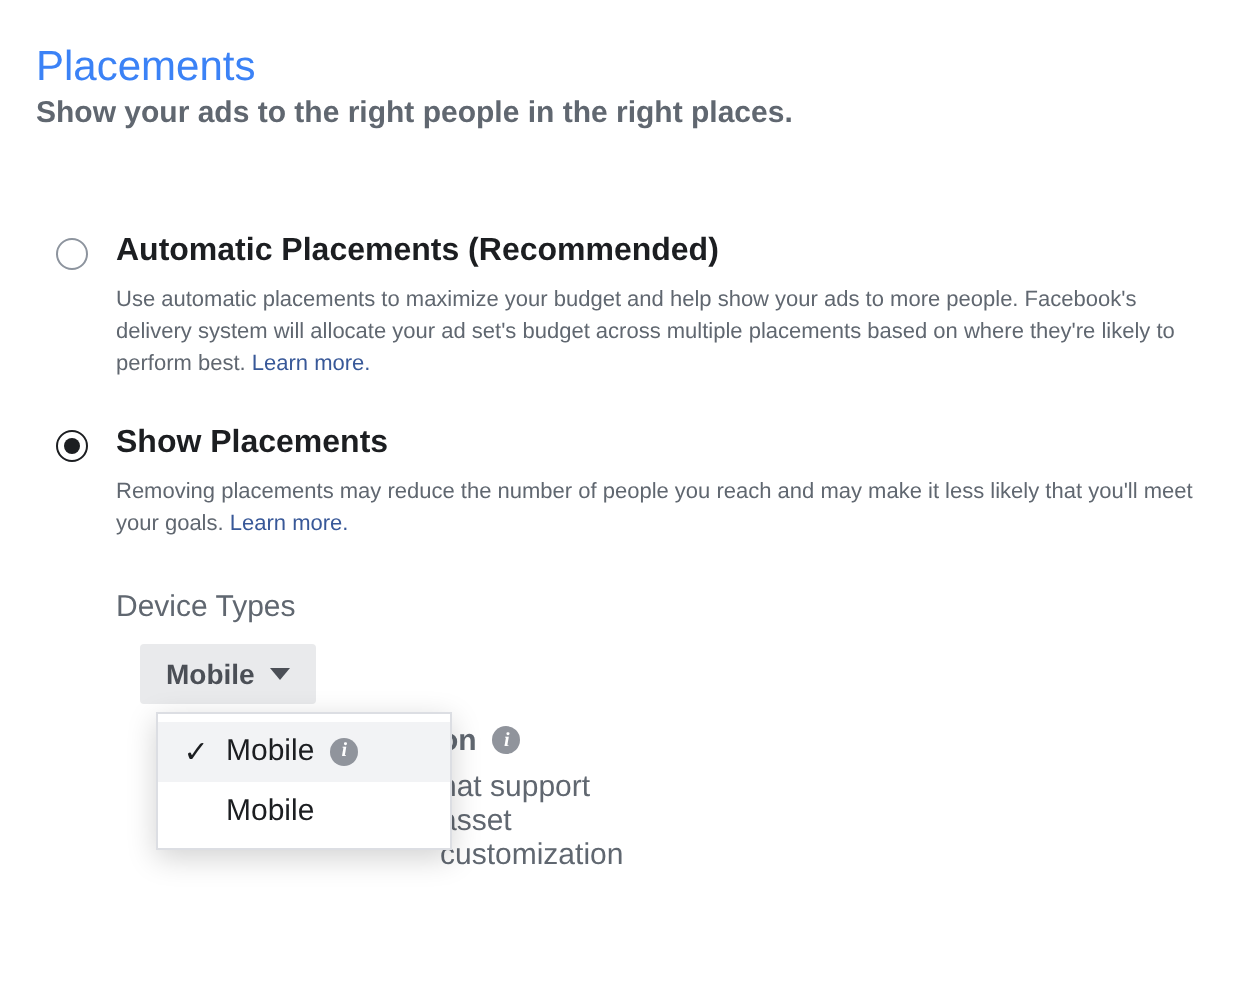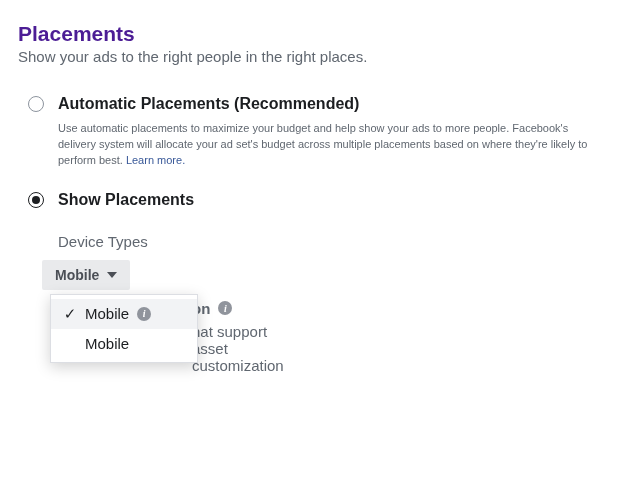--- a/index.html
+++ b/index.html
@@ -8,33 +8,34 @@
     background: #fff;
     width: 625px;
     height: 500px;
     overflow: hidden;
     color: #1c1e21;
     padding: 22px 18px 0 18px;
     font-size: 15px;
   }
   .section-title {
     font-size: 21px;
-    font-weight: 700;
-    color: #4c1d95;
+    font-weight: 400;
+    color: #3b82f6;
     margin-bottom: 2px;
   }
   .section-sub {
     color: #606770;
     font-size: 15px;
-    margin-bottom: 30px;
+    margin-bottom: 52px;
+    font-weight: bold;
   }
   .option { margin-bottom: 22px; padding-left: 10px; }
   .option-row {
     display: flex;
-    align-items: center;
+    align-items: flex-end;
   }
   .radio {
     width: 16px;
     height: 16px;
     border: 1.5px solid #8d949e;
     border-radius: 50%;
     margin-right: 14px;
     flex-shrink: 0;
     display: inline-flex;
     align-items: center;
@@ -70,21 +71,21 @@
     cursor: pointer;
   }
   .sub-label {
     font-weight: 400;
     color: #606770;
     font-size: 15px;
     margin: 24px 0 10px 40px;
   }
   .dropdown-wrap {
     position: relative;
-    margin-left: 24px;
+    margin-left: 52px;
     width: fit-content;
   }
   .dropdown-btn {
     display: inline-flex;
     align-items: center;
     background: #e9eaec;
     border: none;
     padding: 7px 13px;
     font-size: 14px;
     font-weight: 600;
@@ -175,20 +176,24 @@
     <span>Use automatic placements to maximize your budget and help show your ads to more people. Facebook's delivery system will allocate your ad set's budget across multiple placements based on where they're likely to perform best.</span>
     <span> </span><span class="learn">Learn more.</span>
   </div>
 </div>
 
 <div class="option">
   <div class="option-row">
     <span class="radio selected"></span>
     <span class="option-title">Show Placements</span>
   </div>
+  <div class="option-desc">
+    <span>Removing placements may reduce the number of people you reach and may make it less likely that you'll meet your goals.</span>
+    <span> </span><span class="learn">Learn more.</span>
+  </div>
 </div>
 
 <div class="sub-label">Device Types</div>
 
 <div class="dropdown-wrap">
   <button class="dropdown-btn">
     <span>Mobile</span>
     <span class="caret"></span>
   </button>
 

